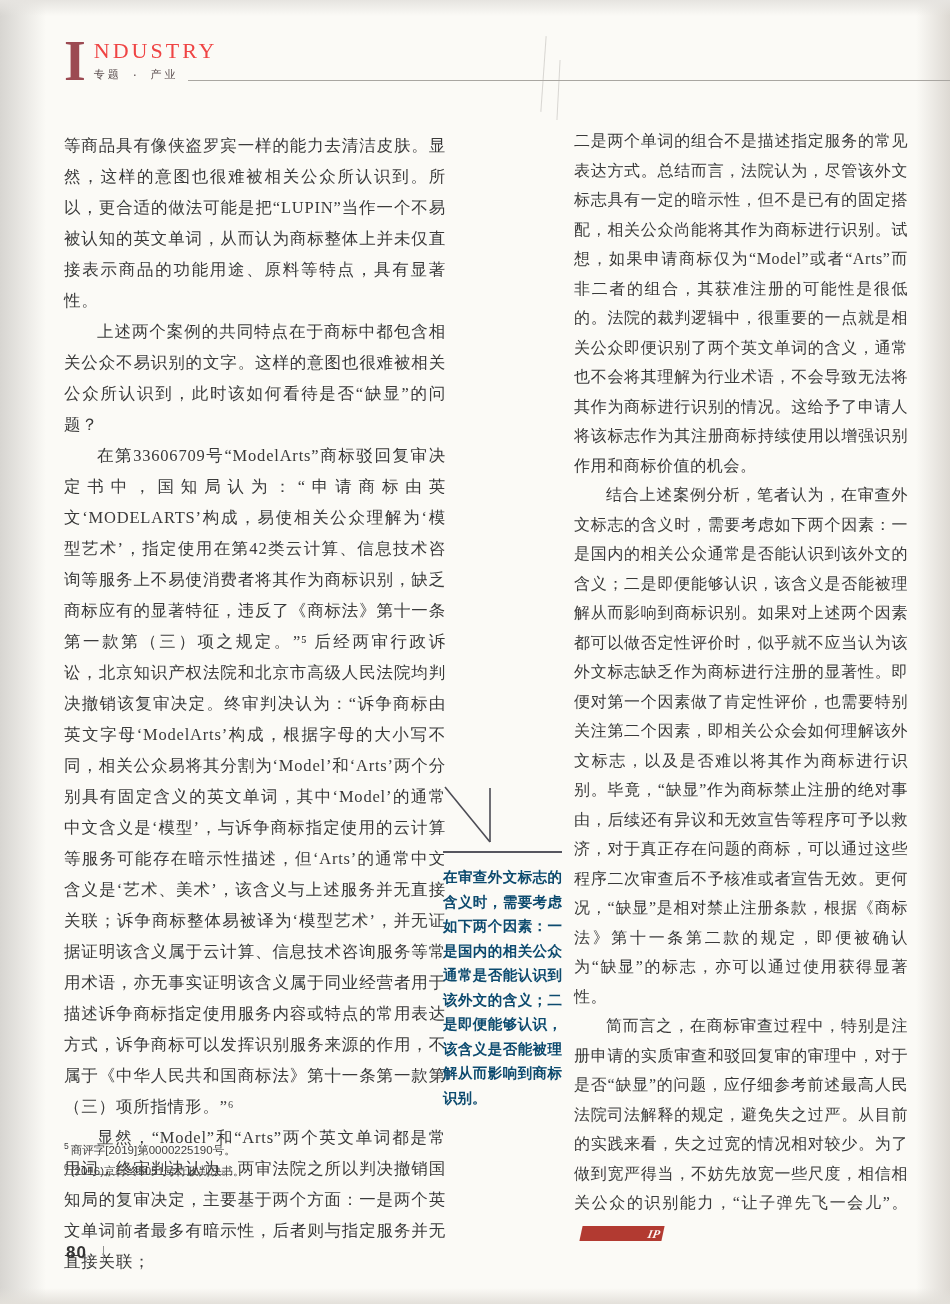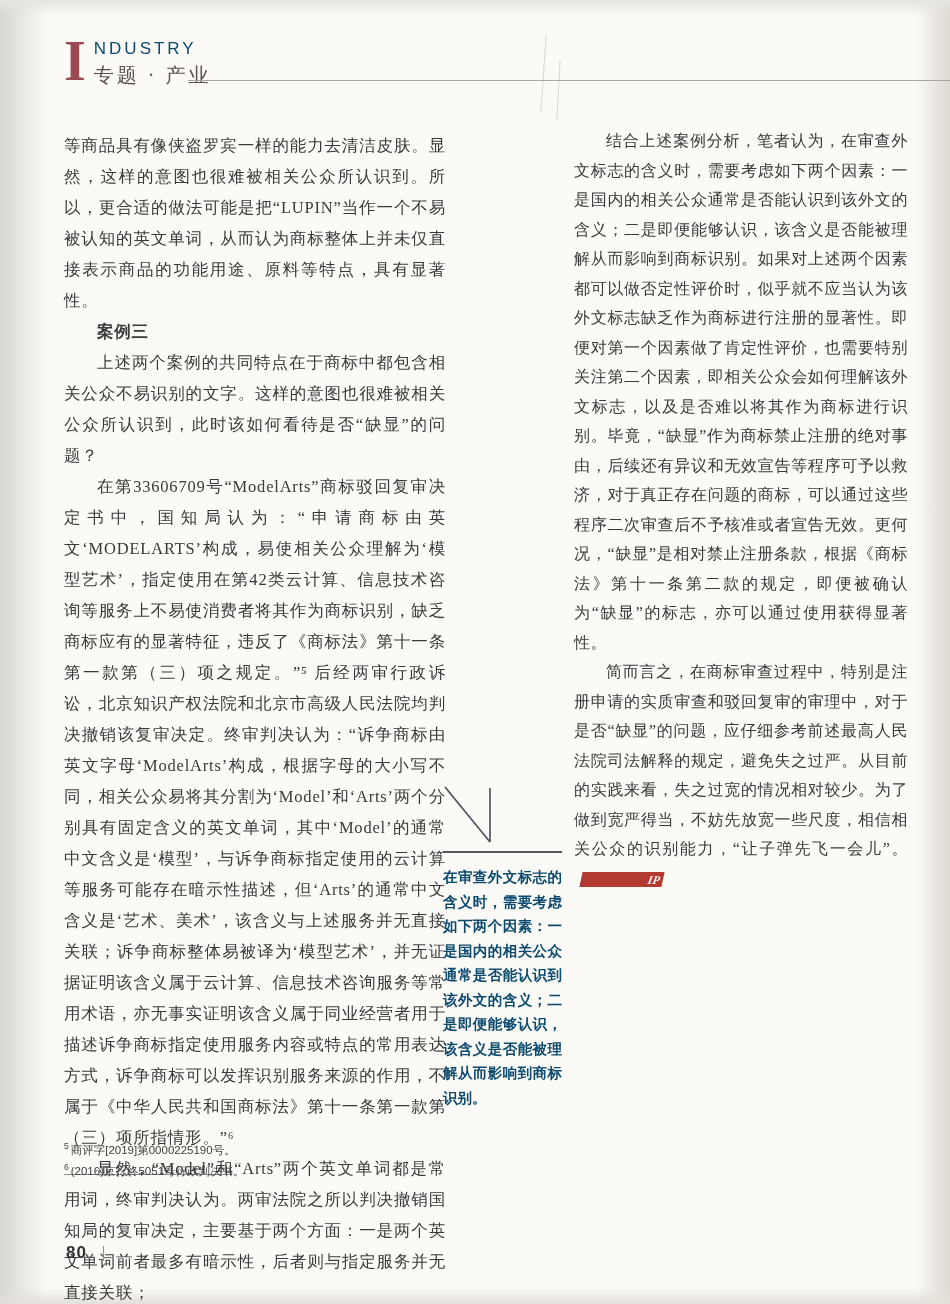--- a/index.html
+++ b/index.html
@@ -17,24 +17,24 @@
     background:linear-gradient(to bottom,#e6e4e0 0%, rgba(251,250,246,0) 100%);}
   .shadow-bottom{position:absolute;left:0;bottom:0;width:100%;height:16px;
     background:linear-gradient(to top,#e3e0da 0%, rgba(251,250,246,0) 100%);}
   .fold-mark{position:absolute;width:1px;background:#d8d6d2;}
 
   
   .masthead{position:absolute;left:64px;top:40px;display:flex;align-items:flex-start;}
   .masthead-i{font-size:56px;line-height:0.78;font-weight:bold;color:#9c4a52;
     font-family:"Liberation Serif", serif;}
   .masthead-text{margin-left:8px;}
-  .masthead-name{font-size:17px;letter-spacing:3px;color:#0c4a6e;line-height:1;
-    font-family:Liberation Sans, sans-serif;}
-  .masthead-section{font-size:20px;letter-spacing:3px;color:#5c4f50;margin-top:5px;
+  .masthead-name{font-size:22px;letter-spacing:3px;color:#ef4444;line-height:1;
     font-family:Liberation Serif, serif;}
+  .masthead-section{font-size:11px;letter-spacing:3px;color:#5c4f50;margin-top:5px;
+    font-family:Liberation Mono, monospace;}
   .header-rule{position:absolute;left:188px;top:80px;width:762px;height:0;
     border-top:1px solid #a9a6a1;}
 
   
   .col-left{position:absolute;left:64px;top:122px;width:382px;margin-top:8px;}
   .col-right{position:absolute;left:574px;top:126px;width:334px;}
   .col-left p{margin:0;font-size:16.5px;line-height:31px;letter-spacing:0.8px;
     text-align:justify;color:#3a3a3a;}
   .col-right p{margin:0;font-size:16px;line-height:29.5px;letter-spacing:0.6px;
     text-align:justify;color:#3a3a3a;}
@@ -83,36 +83,36 @@
   <span class="masthead-i">I</span>
   <div class="masthead-text">
     <div class="masthead-name">NDUSTRY</div>
     <div class="masthead-section">专题 · 产业</div>
   </div>
 </div>
 <div class="header-rule"></div>
 
 <div class="col-left">
   <p>等商品具有像侠盗罗宾一样的能力去清洁皮肤。显然，这样的意图也很难被相关公众所认识到。所以，更合适的做法可能是把“LUPIN”当作一个不易被认知的英文单词，从而认为商标整体上并未仅直接表示商品的功能用途、原料等特点，具有显著性。</p>
-  <p class="case-heading">案例三</p>
   <p class="indent">上述两个案例的共同特点在于商标中都包含相关公众不易识别的文字。这样的意图也很难被相关公众所认识到，此时该如何看待是否“缺显”的问题？</p>
   <p class="indent">在第33606709号“ModelArts”商标驳回复审决定书中，国知局认为：“申请商标由英文‘MODELARTS’构成，易使相关公众理解为‘模型艺术’，指定使用在第42类云计算、信息技术咨询等服务上不易使消费者将其作为商标识别，缺乏商标应有的显著特征，违反了《商标法》第十一条第一款第（三）项之规定。”⁵ 后经两审行政诉讼，北京知识产权法院和北京市高级人民法院均判决撤销该复审决定。终审判决认为：“诉争商标由英文字母‘ModelArts’构成，根据字母的大小写不同，相关公众易将其分割为‘Model’和‘Arts’两个分别具有固定含义的英文单词，其中‘Model’的通常中文含义是‘模型’，与诉争商标指定使用的云计算等服务可能存在暗示性描述，但‘Arts’的通常中文含义是‘艺术、美术’，该含义与上述服务并无直接关联；诉争商标整体易被译为‘模型艺术’，并无证据证明该含义属于云计算、信息技术咨询服务等常用术语，亦无事实证明该含义属于同业经营者用于描述诉争商标指定使用服务内容或特点的常用表达方式，诉争商标可以发挥识别服务来源的作用，不属于《中华人民共和国商标法》第十一条第一款第（三）项所指情形。”⁶</p>
   <p class="indent">显然，“Model”和“Arts”两个英文单词都是常用词，终审判决认为。两审法院之所以判决撤销国知局的复审决定，主要基于两个方面：一是两个英文单词前者最多有暗示性，后者则与指定服务并无直接关联；</p>
 </div>
 
 <div class="pull-quote">
   <svg class="pq-arrow" width="50" height="60" viewBox="0 0 50 60">
     <line x1="1" y1="1" x2="46" y2="56" stroke="#4c4c55" stroke-width="1.6"></line>
     <line x1="46" y1="2" x2="46" y2="56" stroke="#4c4c55" stroke-width="1.6"></line>
   </svg>
   <div class="pq-rule"></div>
   <p class="pq-text">在审查外文标志的含义时，需要考虑如下两个因素：一是国内的相关公众通常是否能认识到该外文的含义；二是即便能够认识，该含义是否能被理解从而影响到商标识别。</p>
 </div>
 
 <div class="col-right">
+  <p>二是两个单词的组合不是描述指定服务的常见表达方式。总结而言，法院认为，尽管该外文标志具有一定的暗示性，但不是已有的固定搭配，相关公众尚能将其作为商标进行识别。试想，如果申请商标仅为“Model”或者“Arts”而非二者的组合，其获准注册的可能性是很低的。法院的裁判逻辑中，很重要的一点就是相关公众即便识别了两个英文单词的含义，通常也不会将其理解为行业术语，不会导致无法将其作为商标进行识别的情况。这给予了申请人将该标志作为其注册商标持续使用以增强识别作用和商标价值的机会。</p>
   <p class="indent">结合上述案例分析，笔者认为，在审查外文标志的含义时，需要考虑如下两个因素：一是国内的相关公众通常是否能认识到该外文的含义；二是即便能够认识，该含义是否能被理解从而影响到商标识别。如果对上述两个因素都可以做否定性评价时，似乎就不应当认为该外文标志缺乏作为商标进行注册的显著性。即便对第一个因素做了肯定性评价，也需要特别关注第二个因素，即相关公众会如何理解该外文标志，以及是否难以将其作为商标进行识别。毕竟，“缺显”作为商标禁止注册的绝对事由，后续还有异议和无效宣告等程序可予以救济，对于真正存在问题的商标，可以通过这些程序二次审查后不予核准或者宣告无效。更何况，“缺显”是相对禁止注册条款，根据《商标法》第十一条第二款的规定，即便被确认为“缺显”的标志，亦可以通过使用获得显著性。</p>
   <p class="indent"><span>简而言之，在商标审查过程中，特别是注册申请的实质审查和驳回复审的审理中，对于是否“缺显”的问题，应仔细参考前述最高人民法院司法解释的规定，避免失之过严。从目前的实践来看，失之过宽的情况相对较少。为了做到宽严得当，不妨先放宽一些尺度，相信相关公众的识别能力，“让子弹先飞一会儿”。</span><span class="ip-logo"><span class="ip-logo-text">IP</span></span></p>
 </div>
 
 <div class="fn-rule"></div>
 <div class="footnotes">
   <div class="fn"><sup>5</sup><span>商评字[2019]第0000225190号。</span></div>
   <div class="fn"><sup>6</sup><span>(2016)京行终5051号行政判决书。</span></div>
 </div>
 

